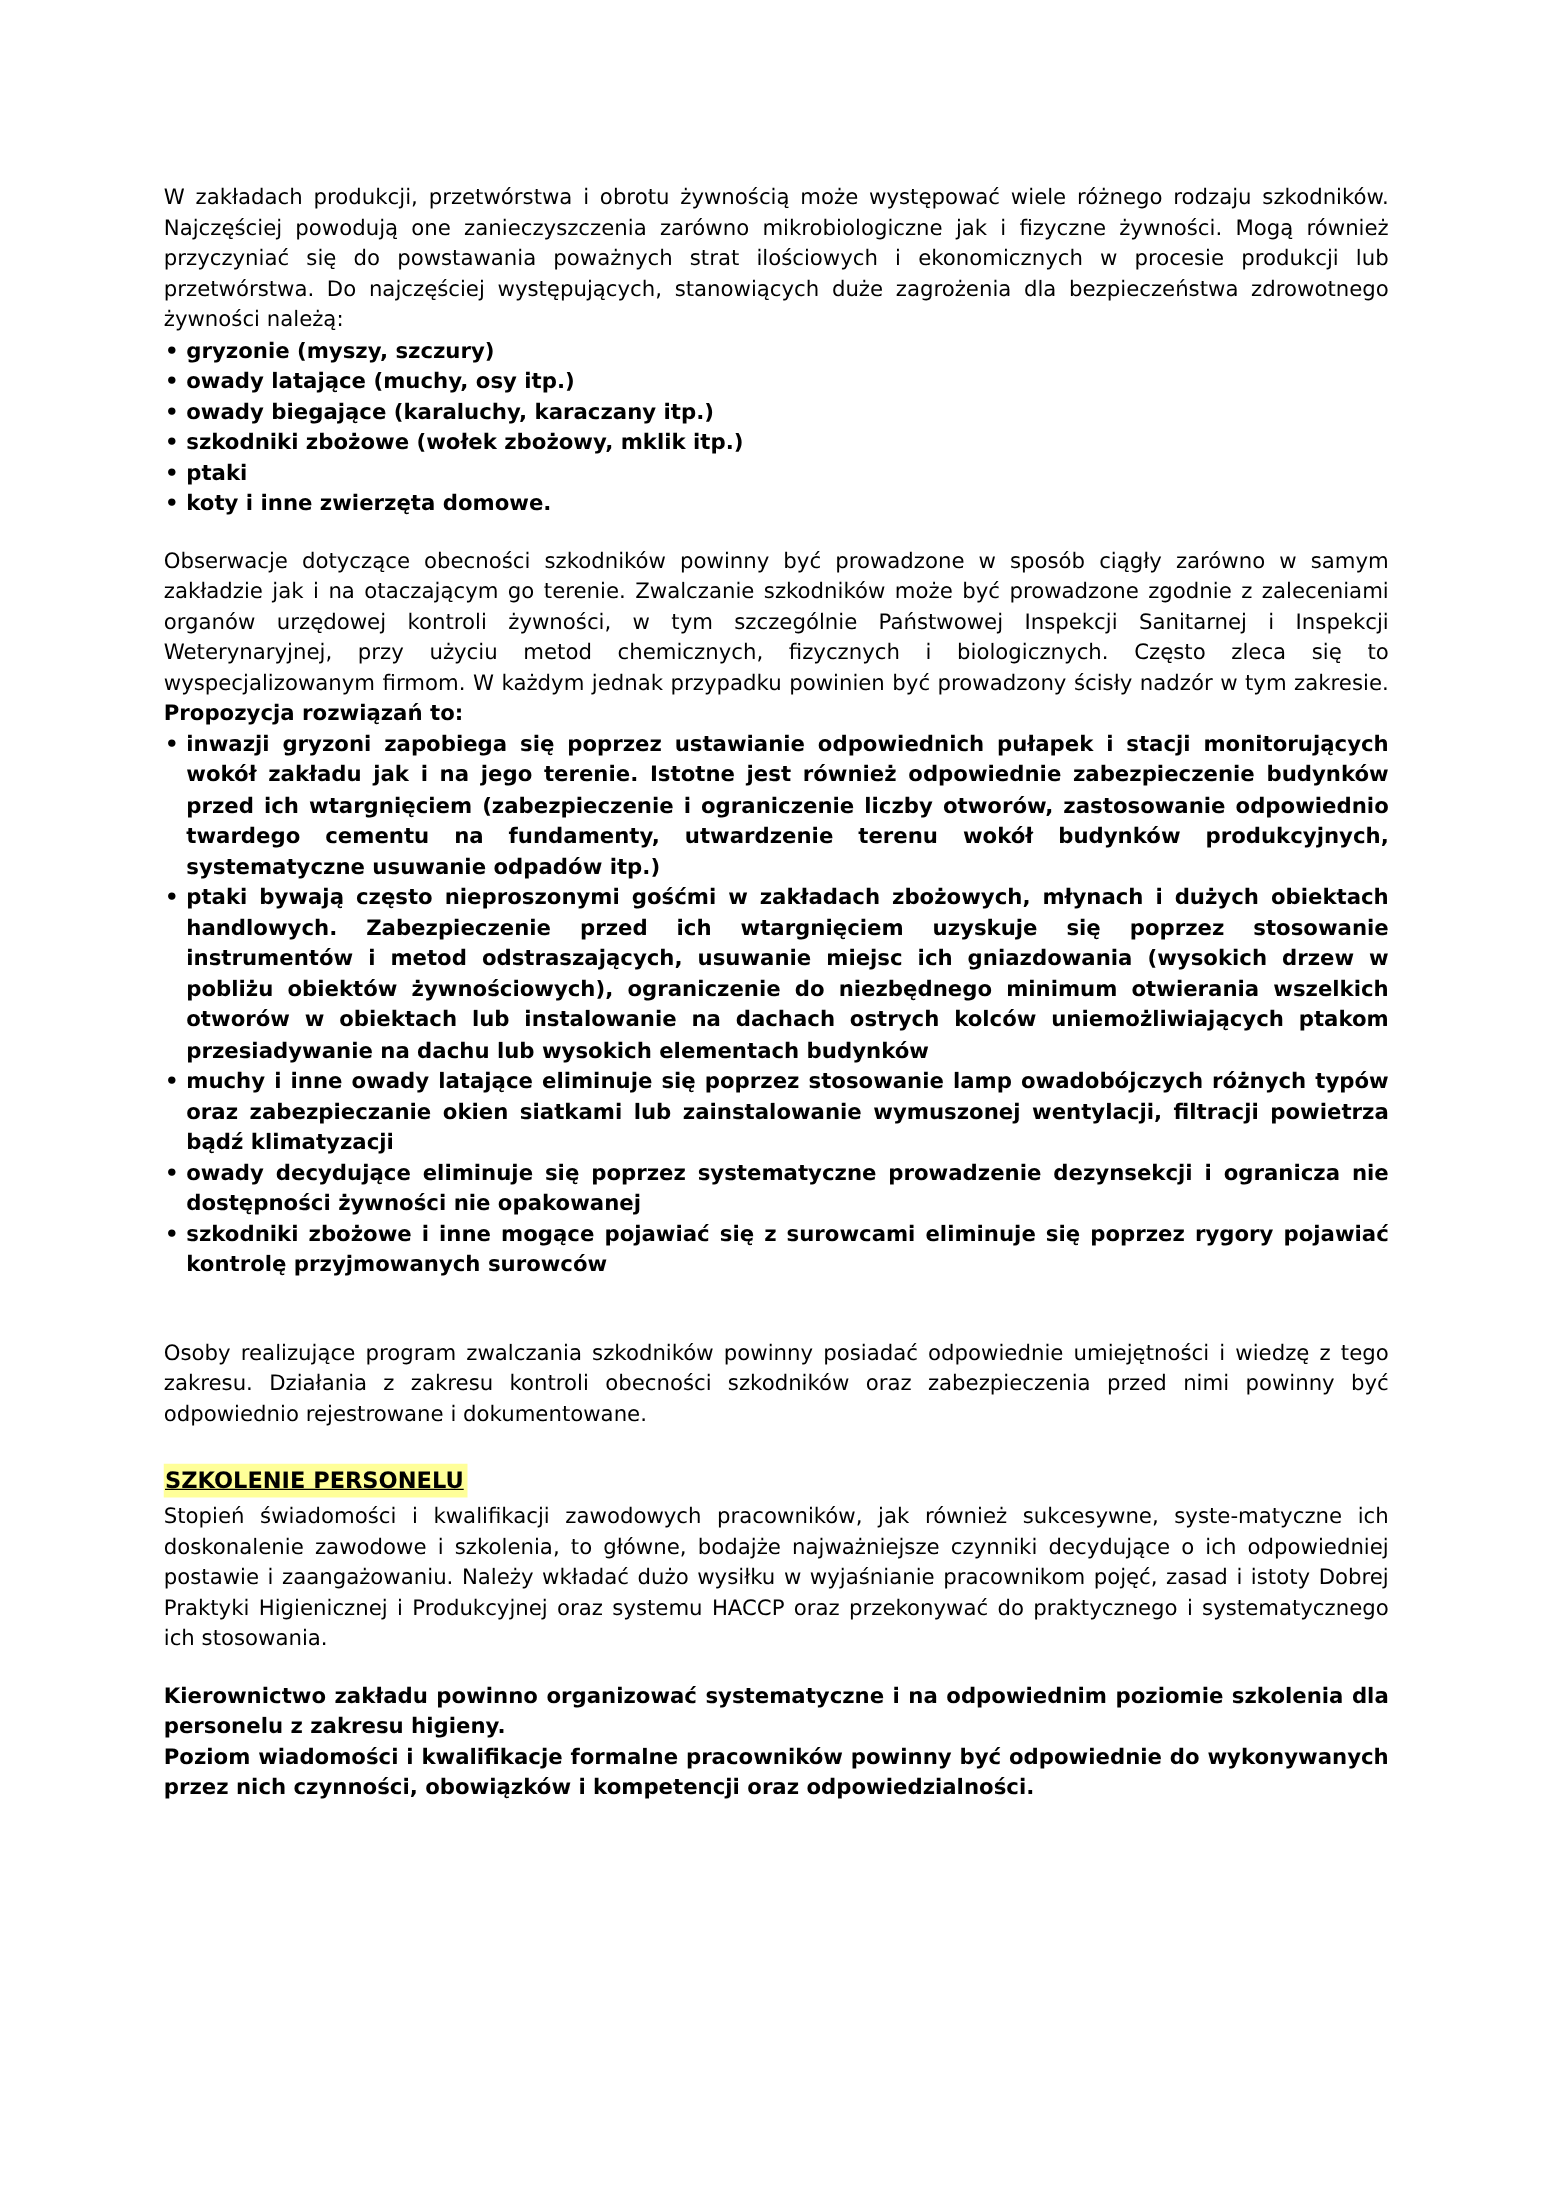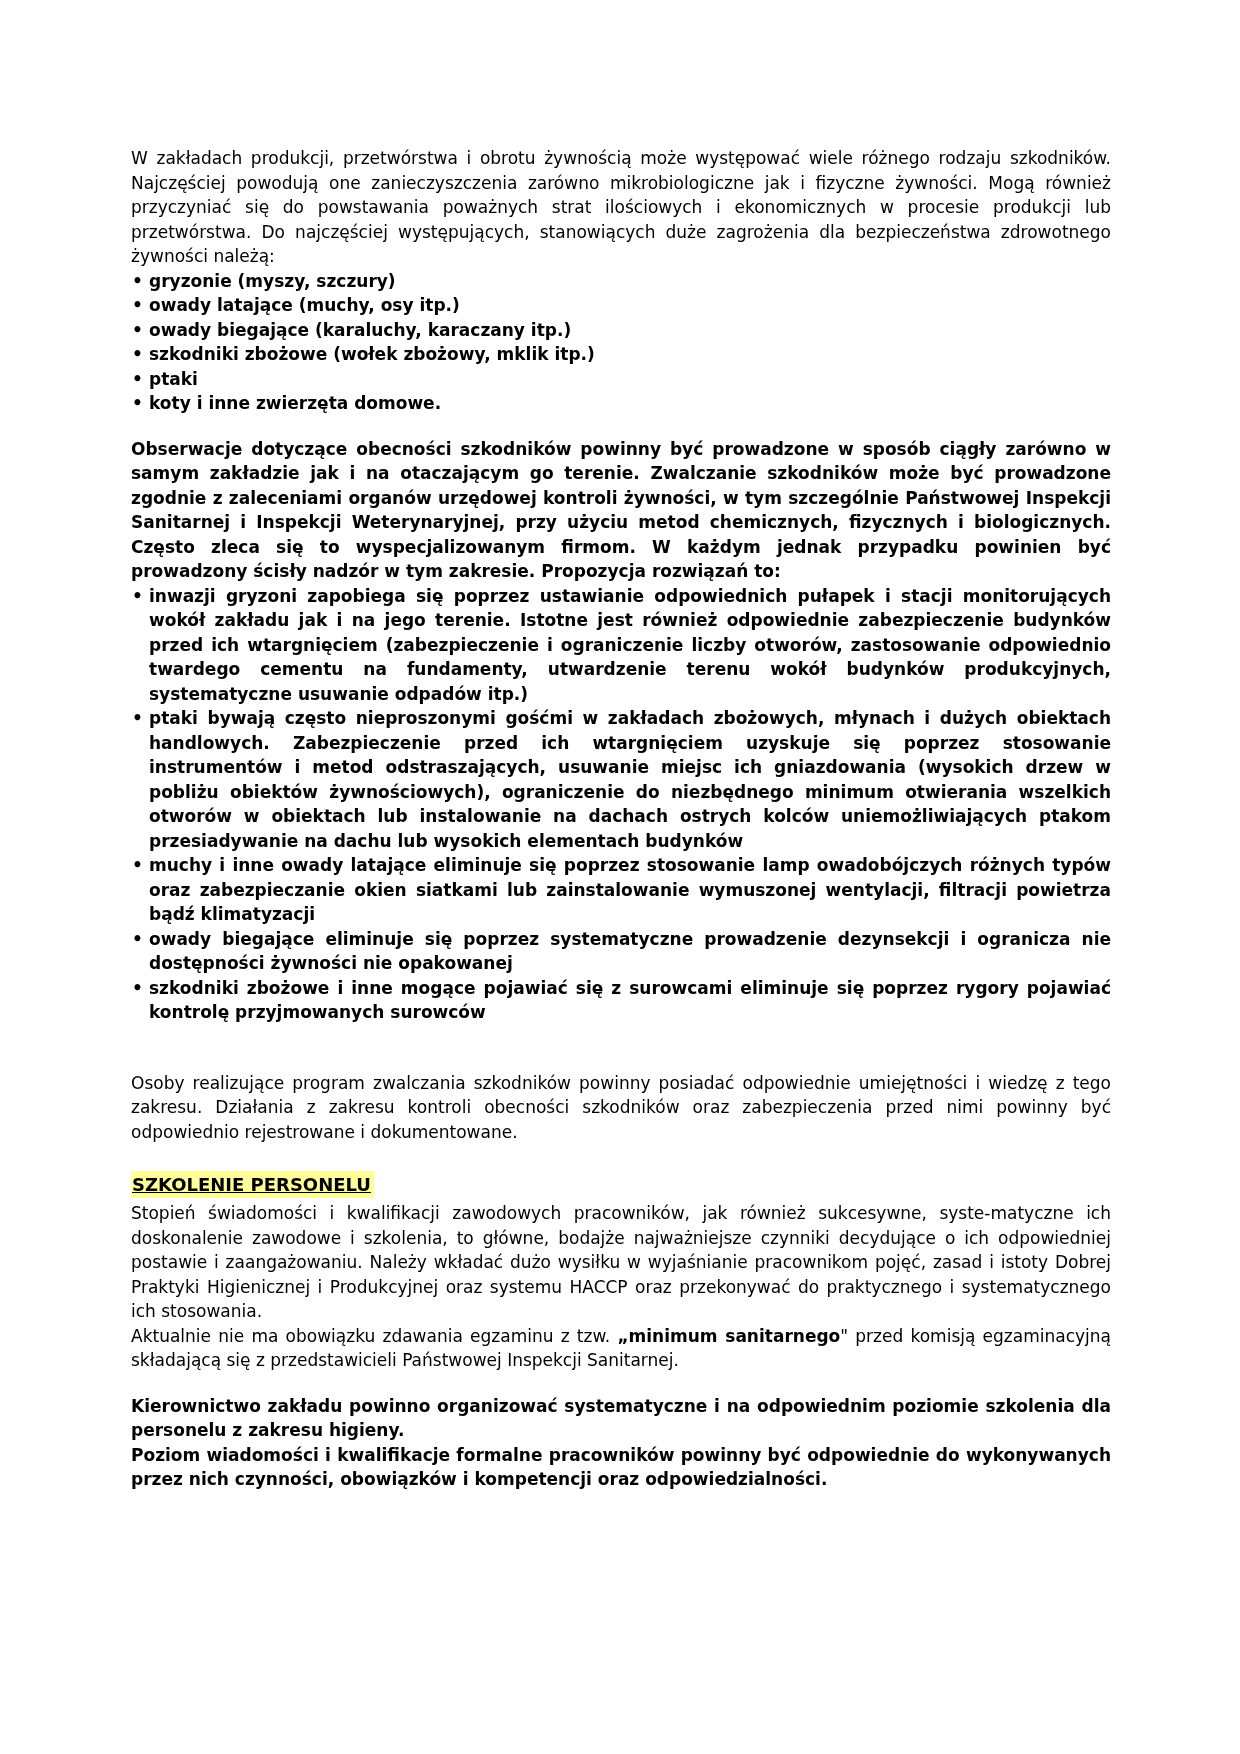--- a/index.html
+++ b/index.html
@@ -39,21 +39,21 @@
     text-align: justify;
     font-weight: bold;
   }
   ul.doc-list li::before {
     content: "\2022";
     position: absolute;
     left: 1px;
     top: 0;
   }
   .mt-sm  { margin-top: 13px; }
-  .mt-md  { margin-top: 21px; font-weight: bold; }
+  .mt-md  { margin-top: 21px; }
   .mt-lg  { margin-top: 46px; }
   .mt-h2  { margin-top: 27px; }
   .mt-xs  { margin-top: 3px; }
 </style>
 </head>
 <body>
 
 <div class="content">
 
 
@@ -68,30 +68,29 @@
     <li>koty i inne zwierzęta domowe.</li>
   </ul>
 
 
   <p class="just mt-md"><span>Obserwacje dotyczące obecności szkodników powinny być prowadzone w sposób ciągły zarówno w samym zakładzie jak i na otaczającym go terenie. Zwalczanie szkodników może być prowadzone zgodnie z zaleceniami organów urzędowej kontroli żywności, w tym szczególnie Państwowej Inspekcji Sanitarnej i Inspekcji Weterynaryjnej, przy użyciu metod chemicznych, fizycznych i biologicznych. Często zleca się to wyspecjalizowanym firmom. W każdym jednak przypadku powinien być prowadzony ścisły nadzór w tym zakresie. </span><b>Propozycja rozwiązań to:</b></p>
 
   <ul class="doc-list">
     <li>inwazji gryzoni zapobiega się poprzez ustawianie odpowiednich pułapek i stacji monitorujących wokół zakładu jak i na jego terenie. Istotne jest również odpowiednie zabezpieczenie budynków przed ich wtargnięciem (zabezpieczenie i ograniczenie liczby otworów, zastosowanie odpowiednio twardego cementu na fundamenty, utwardzenie terenu wokół budynków produkcyjnych, systematyczne usuwanie odpadów itp.)</li>
     <li>ptaki bywają często nieproszonymi gośćmi w zakładach zbożowych, młynach i dużych obiektach handlowych. Zabezpieczenie przed ich wtargnięciem uzyskuje się poprzez stosowanie instrumentów i metod odstraszających, usuwanie miejsc ich gniazdowania (wysokich drzew w pobliżu obiektów żywnościowych), ograniczenie do niezbędnego minimum otwierania wszelkich otworów w obiektach lub instalowanie na dachach ostrych kolców uniemożliwiających ptakom przesiadywanie na dachu lub wysokich elementach budynków</li>
     <li>muchy i inne owady latające eliminuje się poprzez stosowanie lamp owadobójczych różnych typów oraz zabezpieczanie okien siatkami lub zainstalowanie wymuszonej wentylacji, filtracji powietrza bądź klimatyzacji</li>
-    <li>owady biegające eliminuje się poprzez systematyczne prowadzenie dezynsekcji i ogranicza nie dostępności żywności nie opakowanej</li>
+    <li>owady decydujące eliminuje się poprzez systematyczne prowadzenie dezynsekcji i ogranicza nie dostępności żywności nie opakowanej</li>
     <li>szkodniki zbożowe i inne mogące pojawiać się z surowcami eliminuje się poprzez rygory pojawiać kontrolę przyjmowanych surowców</li>
   </ul>
 
   <p class="just mt-lg">Osoby realizujące program zwalczania szkodników powinny posiadać odpowiednie umiejętności i wiedzę z tego zakresu. Działania z zakresu kontroli obecności szkodników oraz zabezpieczenia przed nimi powinny być odpowiednio rejestrowane i dokumentowane.</p>
 
   <h2 class="hl mt-h2">SZKOLENIE PERSONELU</h2>
 
   <p class="just mt-xs">Stopień świadomości i kwalifikacji zawodowych pracowników, jak również sukcesywne, syste-matyczne ich doskonalenie zawodowe i szkolenia, to główne, bodajże najważniejsze czynniki decydujące o ich odpowiedniej postawie i zaangażowaniu. Należy wkładać dużo wysiłku w wyjaśnianie pracownikom pojęć, zasad i istoty Dobrej Praktyki Higienicznej i Produkcyjnej oraz systemu HACCP oraz przekonywać do praktycznego i systematycznego ich stosowania.</p>
 
 
-  <p class="just"><span>Aktualnie nie ma obowiązku zdawania egzaminu z tzw. </span><b>„minimum sanitarnego</b><span>" przed komisją egzaminacyjną składającą się z przedstawicieli Państwowej Inspekcji Sanitarnej.</span></p>
 
   <p class="just bold mt-md">Kierownictwo zakładu powinno organizować systematyczne i na odpowiednim poziomie szkolenia dla personelu z zakresu higieny.</p>
 
   <p class="just bold">Poziom wiadomości i kwalifikacje formalne pracowników powinny być odpowiednie do wykonywanych przez nich czynności, obowiązków i kompetencji oraz odpowiedzialności.</p>
 
 </div>
 
 </body></html>

